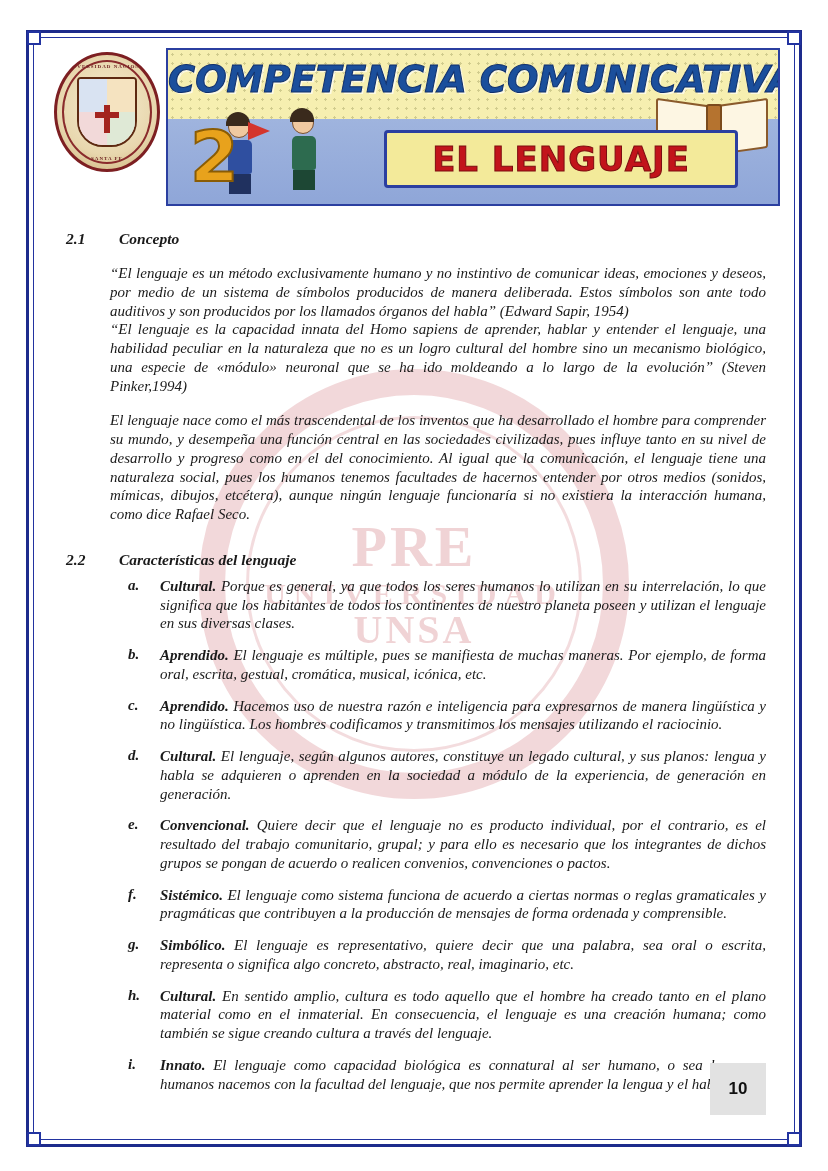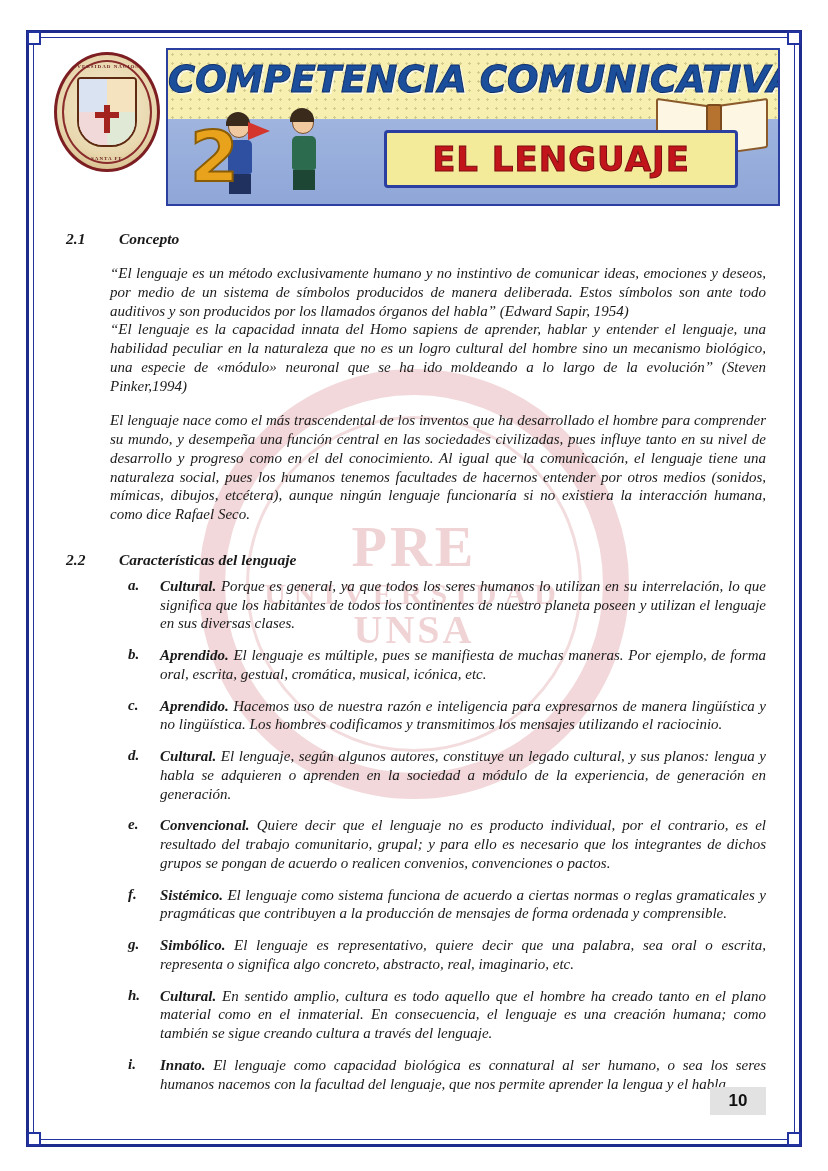--- a/index.html
+++ b/index.html
@@ -328,21 +328,21 @@
   .li-term {
     font-weight: bold;
   }
 
   
   .page-number {
     position: absolute;
     right: 62px;
     bottom: 56px;
     width: 56px;
-    height: 28px;
+    height: 52px;
     background: #e2e2e2;
     display: flex;
     align-items: center;
     justify-content: center;
     font-family: "Liberation Sans", sans-serif;
     font-weight: bold;
     font-size: 17px;
     color: #111;
     z-index: 4;
   }

